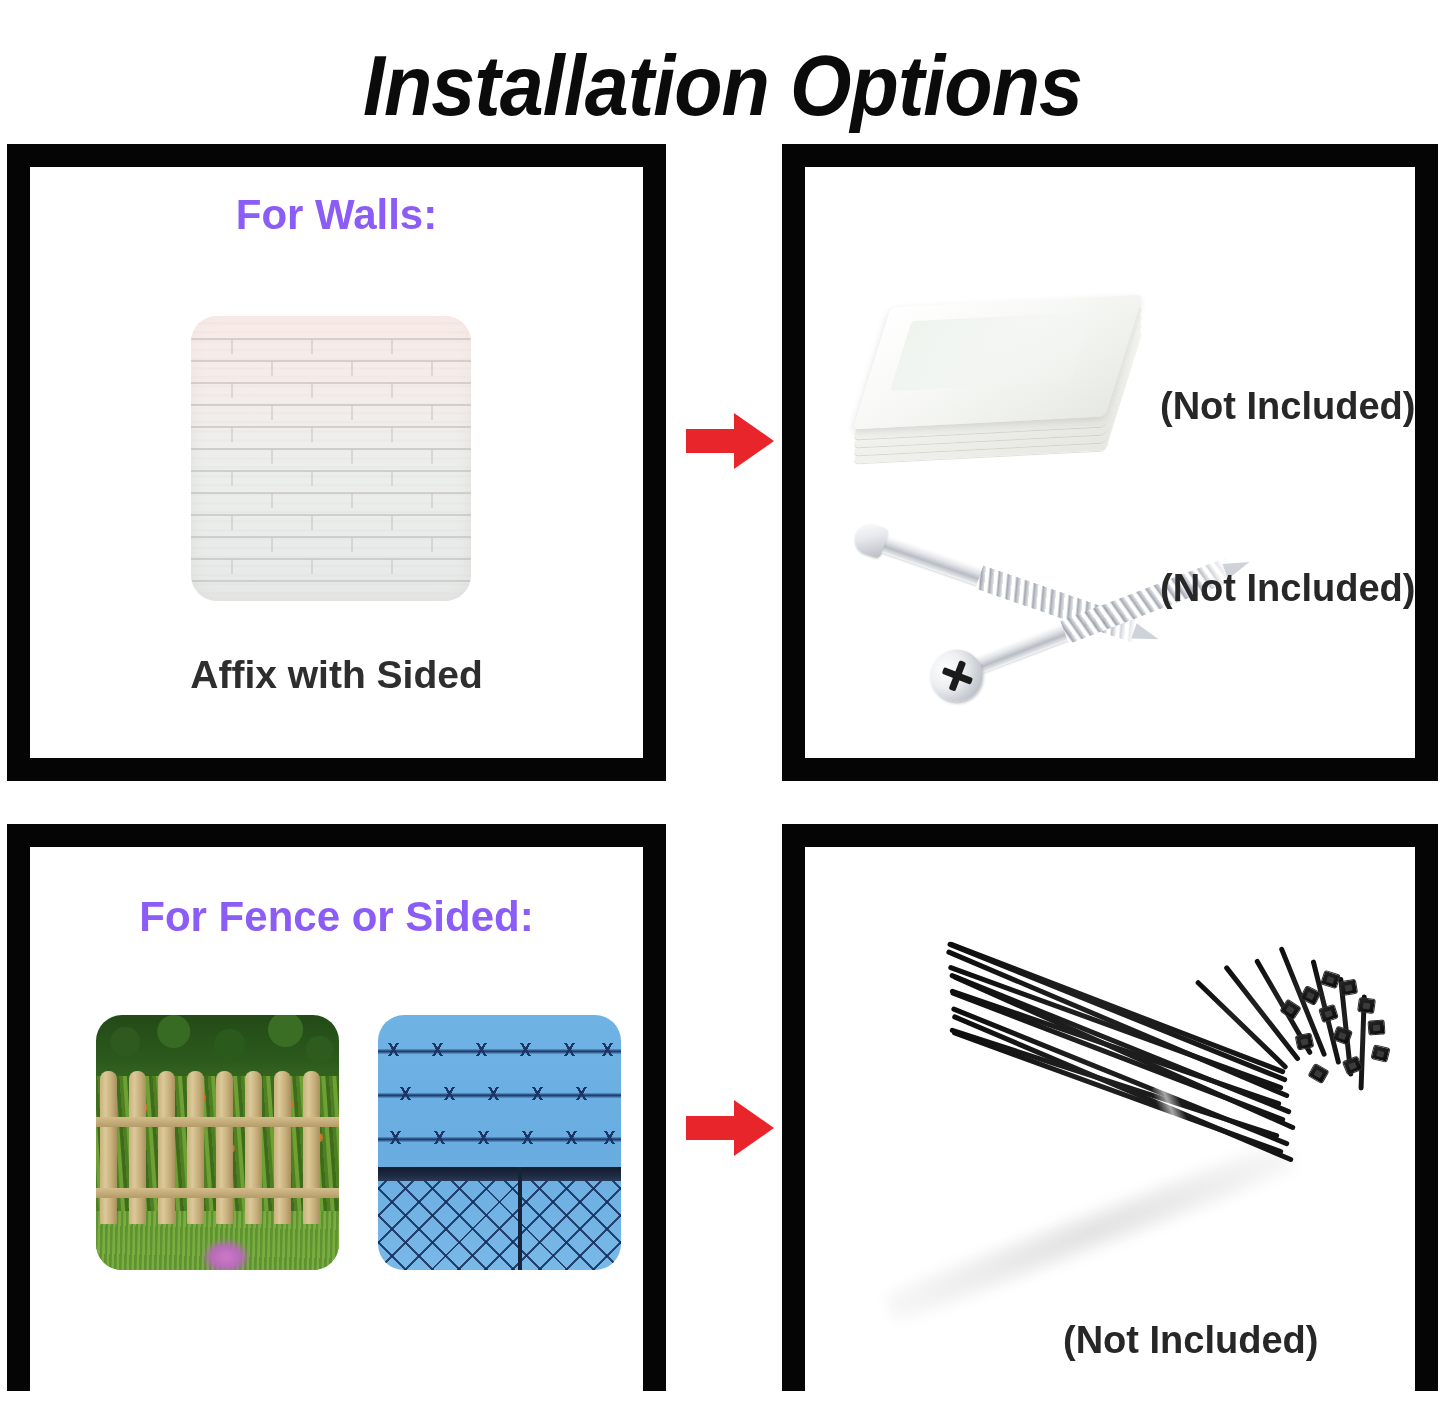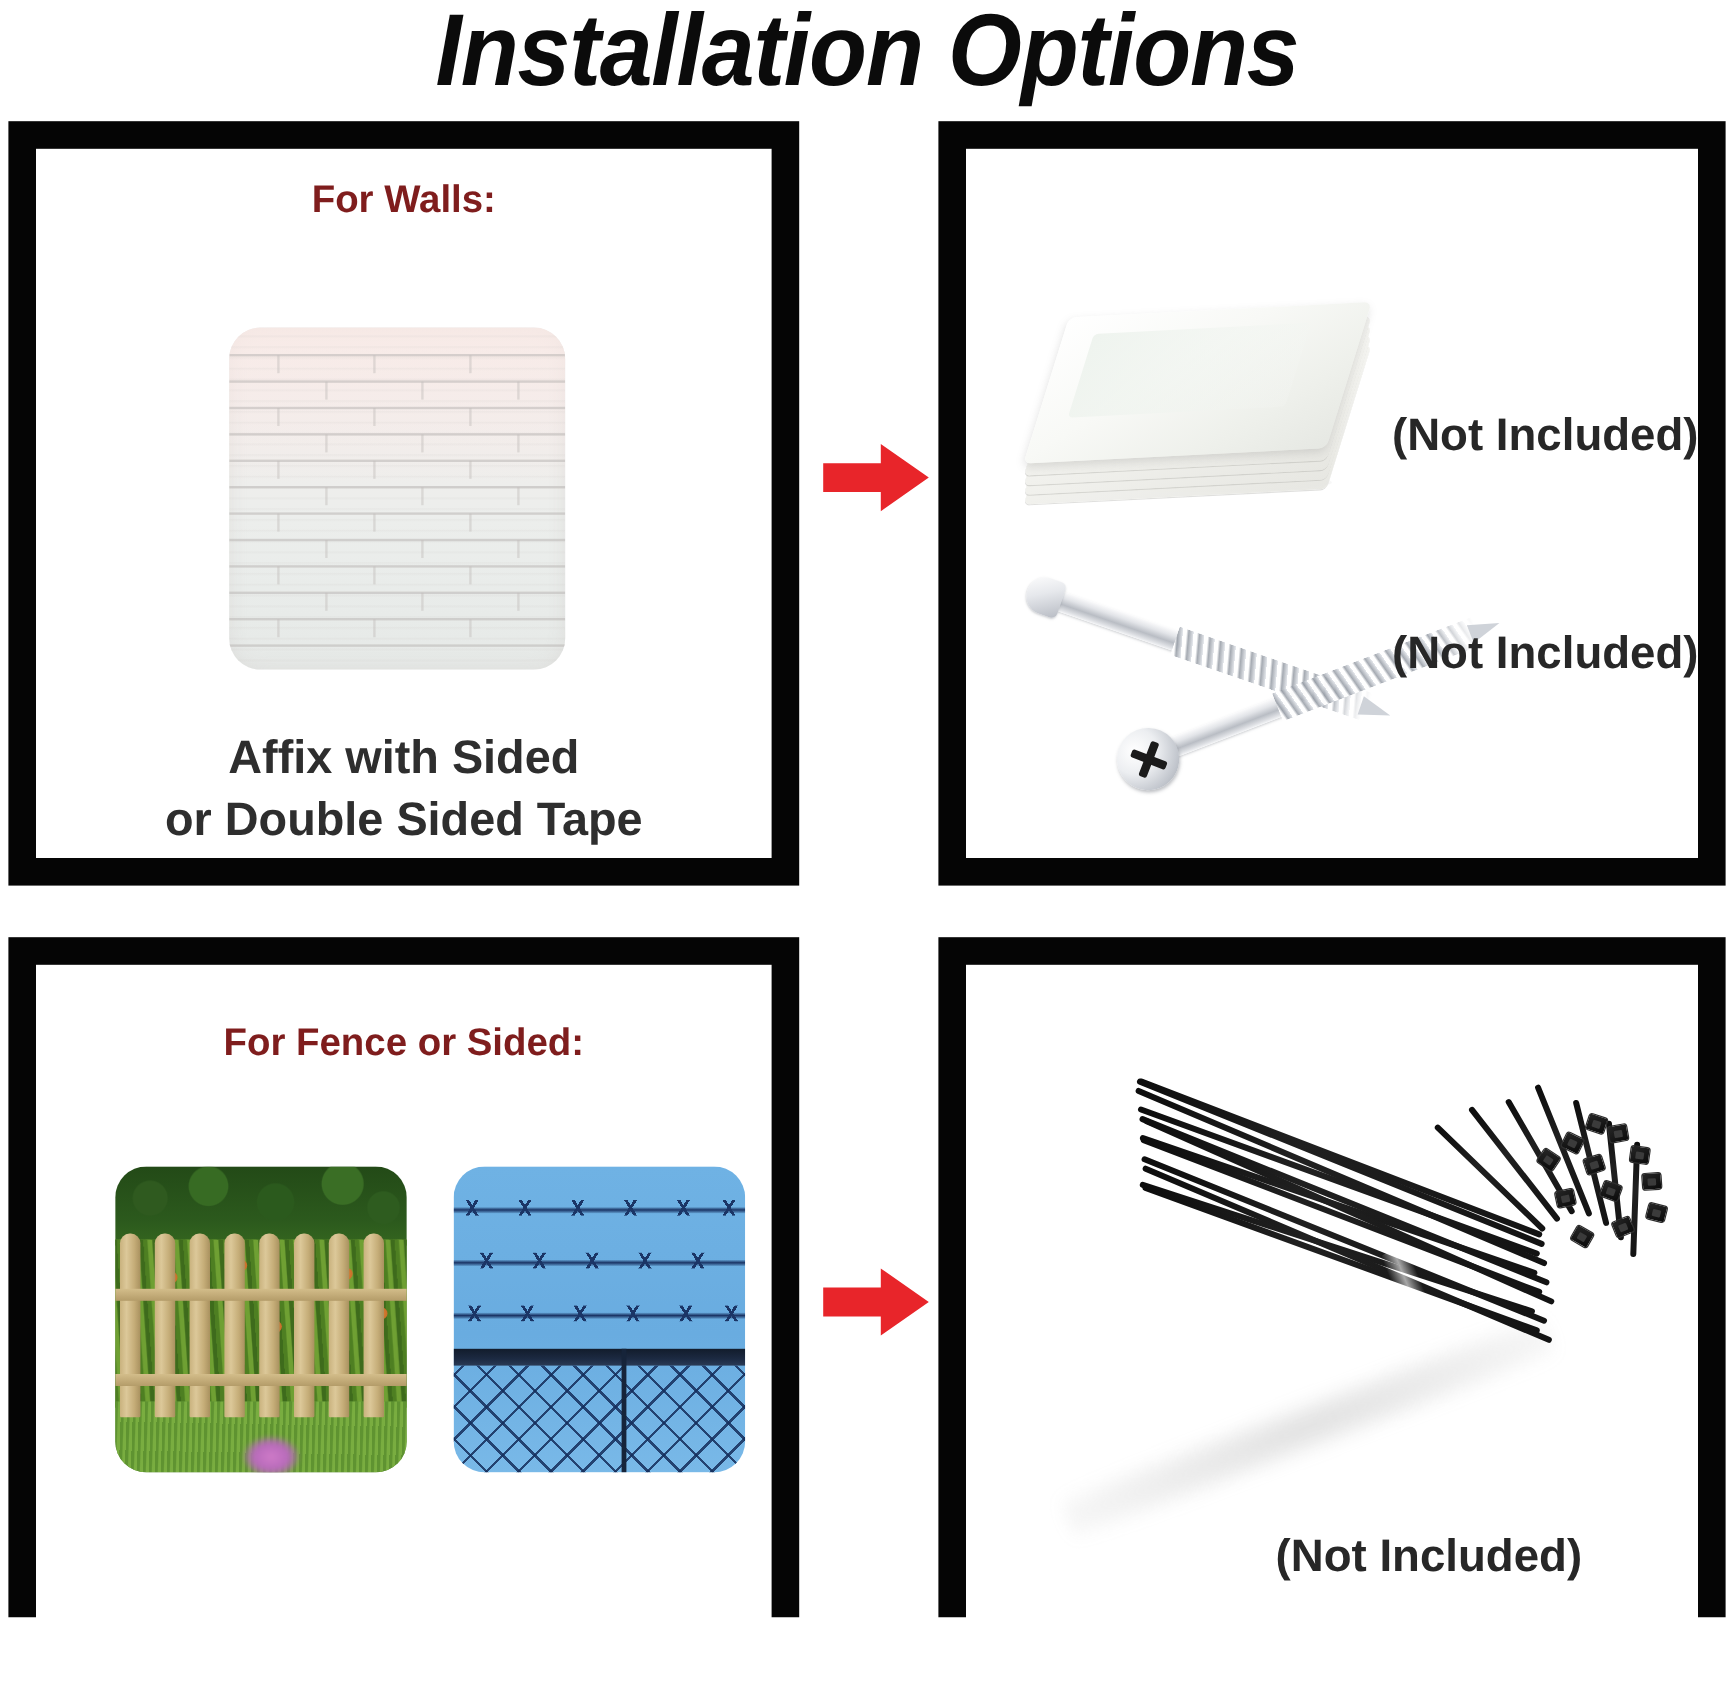--- a/index.html
+++ b/index.html
@@ -9,20 +9,21 @@
   }
   body {
     font-family: "Liberation Sans", sans-serif;
   }
   #page {
     position: relative;
     width: 1445px;
     height: 1348px;
     background: #ffffff;
     overflow: hidden;
+    margin-top: 43px;
   }
 
   
   #title {
     position: absolute;
     left: 0;
     top: -6px;
     width: 1445px;
     text-align: center;
     font-family: "Liberation Sans", sans-serif;
@@ -54,22 +55,22 @@
     height: 100%;
   }
 
   
   .panel-heading {
     position: absolute;
     left: 0;
     width: 100%;
     text-align: center;
     font-weight: bold;
-    font-size: 32px;
-    color: #7f1d1d;
+    font-size: 42px;
+    color: #8b5cf6;
     white-space: nowrap;
   }
   .caption {
     position: absolute;
     left: 0;
     width: 100%;
     text-align: center;
     font-weight: bold;
     font-size: 39px;
     color: #2e2e2e;
@@ -462,21 +463,20 @@
         <div class="head" style="left:200px; top:199px;"></div>
         <div class="head" style="left:80px;  top:221px;"></div>
         <div class="head" style="left:160px; top:221px;"></div>
         <div class="head" style="left:240px; top:221px;"></div>
         <div class="head" style="left:40px;  top:243px;"></div>
         <div class="head" style="left:120px; top:243px;"></div>
         <div class="head" style="left:200px; top:243px;"></div>
       </div>
 
       <div class="caption" style="top:486px;">Affix with Sided</div>
-      <div class="caption" style="top:538px;">or Double Sided Tape</div>
     </div>
   </div>
 
   <svg class="arrow" style="left:684px; top:368px;" viewBox="0 0 92 60">
     <polygon points="2,18 50,18 50,2 90,30 50,58 50,42 2,42" fill="#E8252A"></polygon>
   </svg>
 
   <div class="panel" id="panel-hardware">
     <div class="panel-inner">
 

